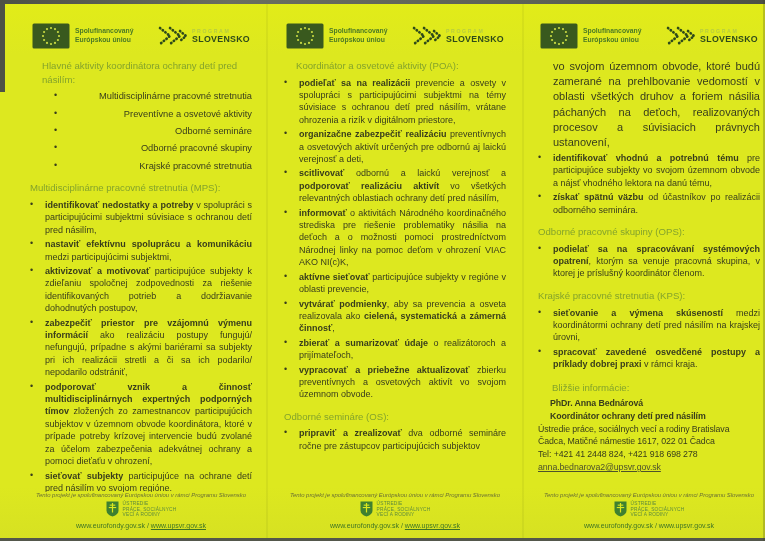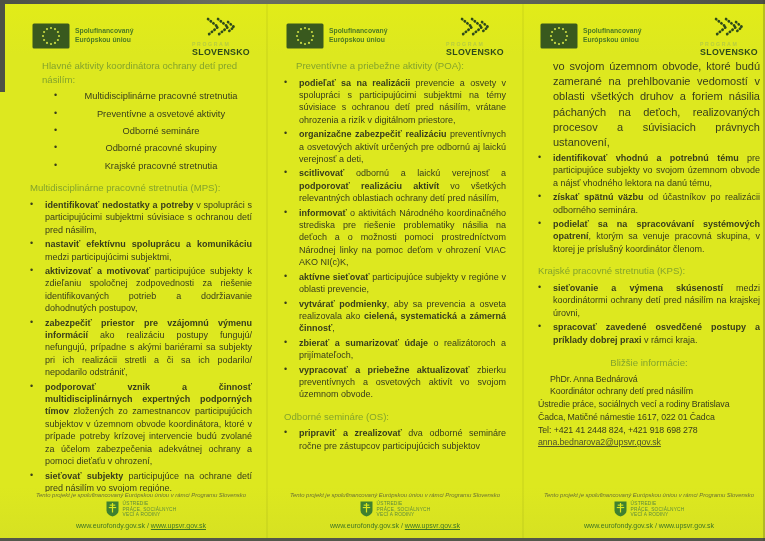--- a/index.html
+++ b/index.html
@@ -19,41 +19,41 @@
 
   .column{position:absolute;top:18px;height:517px;display:flex;flex-direction:column;}
   #col-0{left:30px;width:222px;}
   #col-1{left:284px;width:222px;}
   #col-2{left:538px;width:222px;}
 
   
   .logos-row{display:flex;align-items:center;justify-content:space-between;height:36px;flex:none;margin-bottom:5px;padding:0 2px;}
   .eu-logo{display:flex;align-items:center;gap:5px;}
   .eu-label{font-size:6.8px;line-height:1.3;font-weight:700;color:#4c7a26;}
-  .program-logo{display:flex;align-items:center;gap:3px;flex-direction:column;}
+  .program-logo{display:flex;align-items:center;gap:3px;}
   .prog-top{font-size:5.2px;letter-spacing:1.6px;color:#b6cc40;font-weight:700;}
   .prog-name{font-size:8.8px;font-weight:800;color:#2e4a1a;letter-spacing:.3px;}
 
   
   .content{flex:1 1 auto;overflow:hidden;}
   .heading{font-size:9.6px;line-height:1.42;color:#84a32c;margin:9px 0 4px;}
   .content > .heading:first-child{margin-top:0;margin-left:12px;}
   .bullet-item{display:flex;margin-bottom:2px;}
   .bullet-item .dot{flex:none;width:15px;font-size:9px;color:#383d1c;}
   .bullet-item.loose{margin:0 0 4.5px 24px;}
   .bullet-item.loose .dot{width:16px;}
   .btext{flex:1;font-size:9px;line-height:1.38;color:#383d1c;text-align:justify;}
-  .loose .btext{text-align:center;font-size:9.3px;}
+  .loose .btext{text-align:right;font-size:9.3px;}
   .b{font-weight:700;margin-top:24px;}
   .para{font-size:11px;line-height:1.38;color:#383d1c;text-align:justify;margin:0 0 2px 15px;}
 
   .contact{margin-top:10px;}
-  .contact .heading{margin:0 0 3px;text-align:center;}
+  .contact .heading{margin:0 14px 3px;}
   .contact-line{font-size:8.8px;line-height:1.45;color:#383d1c;letter-spacing:-.1px;white-space:nowrap;}
-  .contact-line.bold{font-weight:400;padding-left:12px;}
+  .contact-line.bold{font-weight:700;padding-left:12px;}
   .contact-line.email{text-decoration:underline;color:#4e522c;cursor:pointer;}
 
   
   .col-footer{flex:none;text-align:center;padding-bottom:6px;}
   .disclaimer{font-style:italic;font-size:6px;letter-spacing:-.05px;color:#6b7034;margin-bottom:3px;white-space:nowrap;}
   .crest-row{display:flex;justify-content:center;align-items:flex-start;gap:4px;margin-bottom:4px;}
   .org-text{text-align:left;font-size:4.8px;line-height:1.2;color:#5d8a3c;letter-spacing:.2px;}
   .links-row{font-size:7px;color:#3f7426;}
   .link{color:#3f7426;cursor:pointer;}
   .link.u{text-decoration:underline;}
@@ -205,21 +205,21 @@
               <path d="M23,6 L29,11 L23,16"></path>
             </g>
           </svg>
           <div class="prog-text">
             <div class="prog-top">PROGRAM</div>
             <div class="prog-name">SLOVENSKO</div>
           </div>
         </div>
       </div>
       <div class="content">
-        <div class="heading">Preventívne a priebežne aktivity (POA):</div>
+        <div class="heading">Koordinátor a osvetové aktivity (POA):</div>
         <div class="bullet-item">
           <span class="dot">•</span>
           <div class="btext"><span class="b">podieľať sa na realizácii</span><span> prevencie a osvety v spolupráci s participujúcimi subjektmi na témy súvisiace s ochranou detí pred násilím, vrátane ohrozenia a rizík v digitálnom priestore,</span></div>
         </div>
         <div class="bullet-item">
           <span class="dot">•</span>
           <div class="btext"><span class="b">organizačne zabezpečiť realizáciu</span><span> preventívnych a osvetových aktivít určených pre odbornú aj laickú verejnosť a deti,</span></div>
         </div>
         <div class="bullet-item">
           <span class="dot">•</span>
@@ -313,20 +313,21 @@
       <div class="content">
         <div class="para"><span>vo svojom územnom obvode, ktoré budú zamerané na prehlbovanie vedomostí v oblasti všetkých druhov a foriem násilia páchaných na deťoch, realizovaných procesov a súvisiacich právnych ustanovení,</span></div>
         <div class="bullet-item">
           <span class="dot">•</span>
           <div class="btext"><span class="b">identifikovať vhodnú a potrebnú tému</span><span> pre participujúce subjekty vo svojom územnom obvode a nájsť vhodného lektora na danú tému,</span></div>
         </div>
         <div class="bullet-item">
           <span class="dot">•</span>
           <div class="btext"><span class="b">získať spätnú väzbu</span><span> od účastníkov po realizácii odborného seminára.</span></div>
         </div>
+        <div class="heading">Odborné pracovné skupiny (OPS):</div>
         <div class="bullet-item">
           <span class="dot">•</span>
           <div class="btext"><span class="b">podielať sa na spracovávaní systémových opatrení</span><span>, ktorým sa venuje pracovná skupina, v ktorej je príslušný koordinátor členom.</span></div>
         </div>
         <div class="heading">Krajské pracovné stretnutia (KPS):</div>
         <div class="bullet-item">
           <span class="dot">•</span>
           <div class="btext"><span class="b">sieťovanie a výmena skúseností</span><span> medzi koordinátormi ochrany detí pred násilím na krajskej úrovni,</span></div>
         </div>
         <div class="bullet-item">

